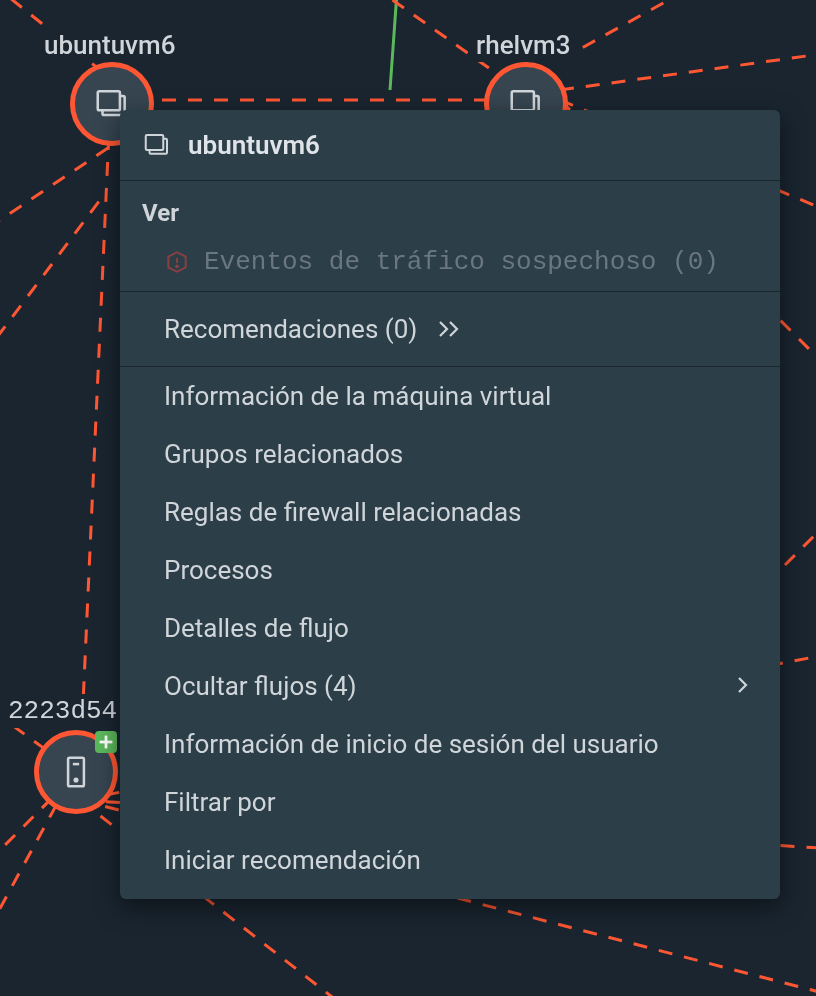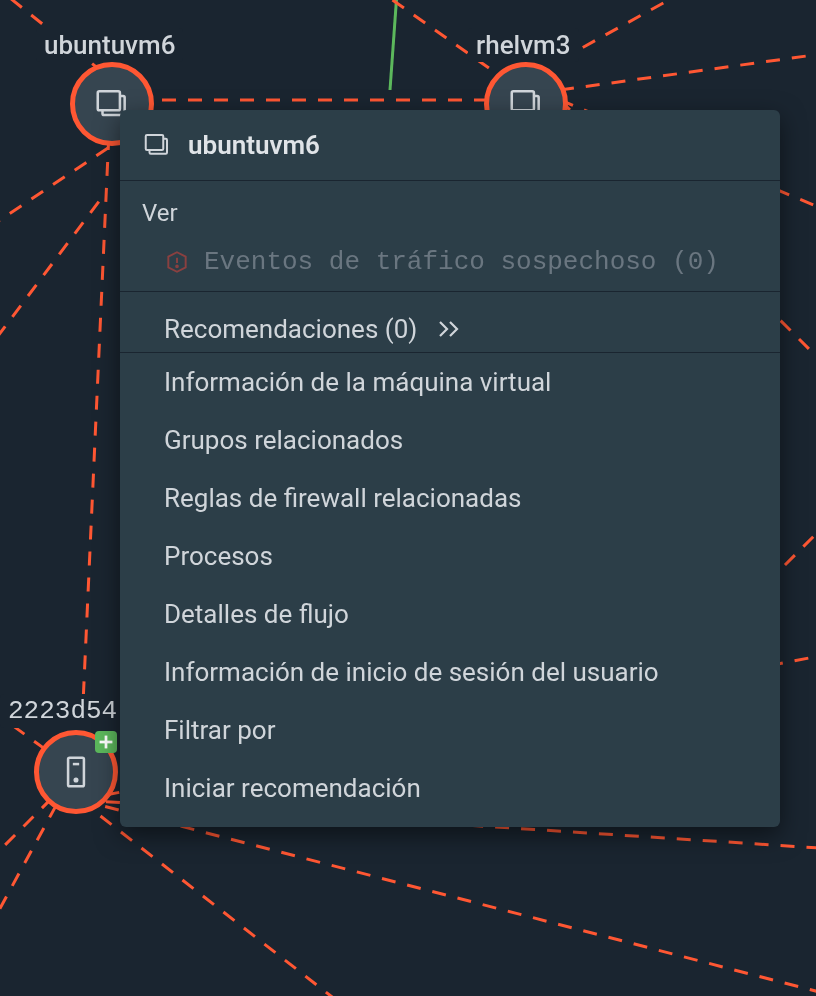--- a/index.html
+++ b/index.html
@@ -90,21 +90,21 @@
     
     .menu-header-title {
       color: #e0e4e8;
       font-size: 26px;
       font-weight: 600;
     }
     
     .menu-section-label {
       color: #d0d5da;
       font-size: 24px;
-      font-weight: 400;
+      font-weight: 700;
       padding: 18px 24px 6px 22px;
     }
     
     .menu-item {
       display: flex;
       align-items: center;
       padding: 14px 22px 14px 44px;
       color: #d0d5da;
       font-size: 26px;
       cursor: pointer;
@@ -115,21 +115,21 @@
     .menu-item.disabled {
       color: #6a7680;
       cursor: default;
       font-family: Liberation Mono, monospace;
     }
     
     .menu-item.bordered {
       border-top: 1px solid #1a2530;
       border-bottom: 1px solid #1a2530;
       padding-top: 22px;
-      padding-bottom: 8px;
+      padding-bottom: 22px;
     }
     
     .menu-item .chevron {
       margin-left: auto;
       margin-right: 8px;
     }
     
     .alert-icon {
       width: 26px;
       height: 26px;
@@ -240,20 +240,28 @@
   </div>
 
   <div class="menu-item">
     <span>Procesos</span>
   </div>
 
   <div class="menu-item">
     <span>Detalles de flujo</span>
   </div>
 
+  <div class="menu-item">
+    <span>Ocultar flujos (4)</span>
+    <span class="chevron">
+      <svg width="14" height="20" viewBox="0 0 14 20" fill="none" stroke="#d0d5da" stroke-width="2.2">
+        <polyline points="3,3 10,10 3,17"></polyline>
+      </svg>
+    </span>
+  </div>
 
   <div class="menu-item">
     <span>Información de inicio de sesión del usuario</span>
   </div>
 
 
   <div class="menu-item">
     <span>Filtrar por</span>
   </div>
 

